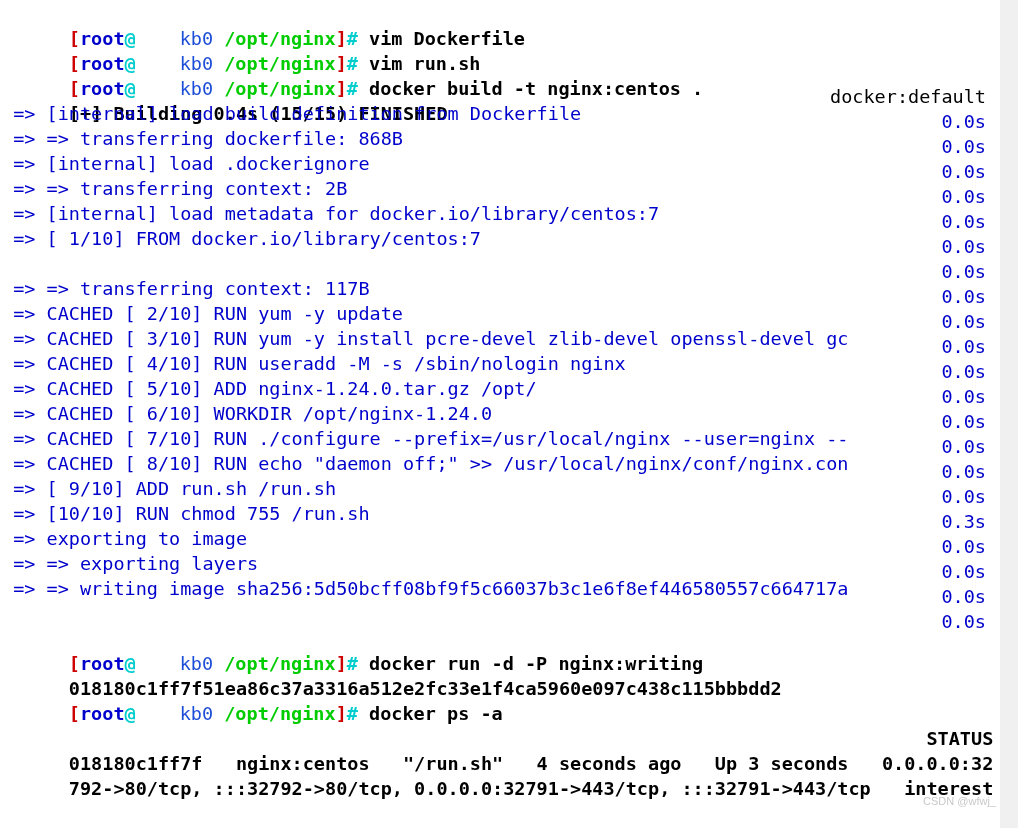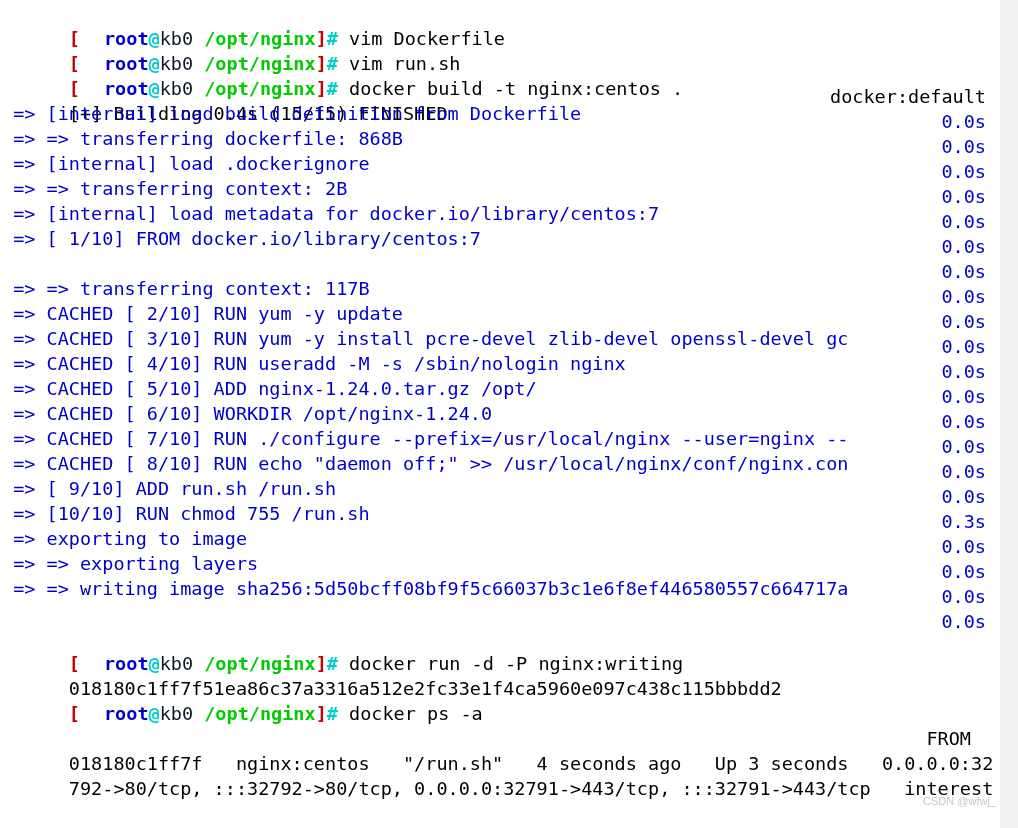--- a/index.html
+++ b/index.html
@@ -28,25 +28,25 @@
   }
   .line {
     height: 25px;
     white-space: pre;
     color: #000000;
     padding-left: 2px;
     box-sizing: border-box;
     position: relative;
   }
   .seg { white-space: pre; }
-  .c-black   { color: #000000; }
+  .c-black   { color: #000000; font-weight: bold; }
   .c-red     { color: #cc0000; font-weight: bold; }
-  .c-blue    { color: #0000cc; font-weight: bold; margin-left: 24px; }
+  .c-blue    { color: #0000cc; font-weight: bold; }
   .c-cyan    { color: #00cdcd; font-weight: bold; }
-  .c-gray    { color: #0f172a; }
+  .c-gray    { color: #1d4ed8; padding-left: 44px; }
   .c-green   { color: #00cc00; font-weight: bold; }
   .c-bluestep{ color: #0000cc; }
   .timing {
     position: absolute;
     right: 14px;
     top: 8px;
     color: #0000cc;
     white-space: pre;
   }
   #scrollbar {
@@ -130,21 +130,21 @@
 
     <div class="line">
       <span class="seg c-black">018180c1ff7f51ea86c37a3316a512e2fc33e1f4ca5960e097c438c115bbbdd2</span>
     </div>
 
     <div class="line">
       <span class="seg c-red">[</span><span class="seg c-blue">root</span><span class="seg c-cyan">@</span><span class="seg c-gray">kb0</span><span class="seg c-black"> </span><span class="seg c-green">/opt/nginx</span><span class="seg c-red">]</span><span class="seg c-cyan">#</span><span class="seg c-black"> </span><span class="seg c-black">docker ps -a</span>
     </div>
 
     <div class="line">
-      <span class="seg c-black">                                                                             FROM</span>
+      <span class="seg c-black">                                                                             STATUS</span>
     </div>
 
     <div class="line">
       <span class="seg c-black">018180c1ff7f   nginx:centos   "/run.sh"   4 seconds ago   Up 3 seconds   0.0.0.0:32</span>
     </div>
     <div class="line">
       <span class="seg c-black">792-&gt;80/tcp, :::32792-&gt;80/tcp, 0.0.0.0:32791-&gt;443/tcp, :::32791-&gt;443/tcp   interest</span>
     </div>
     <div class="line">
       

